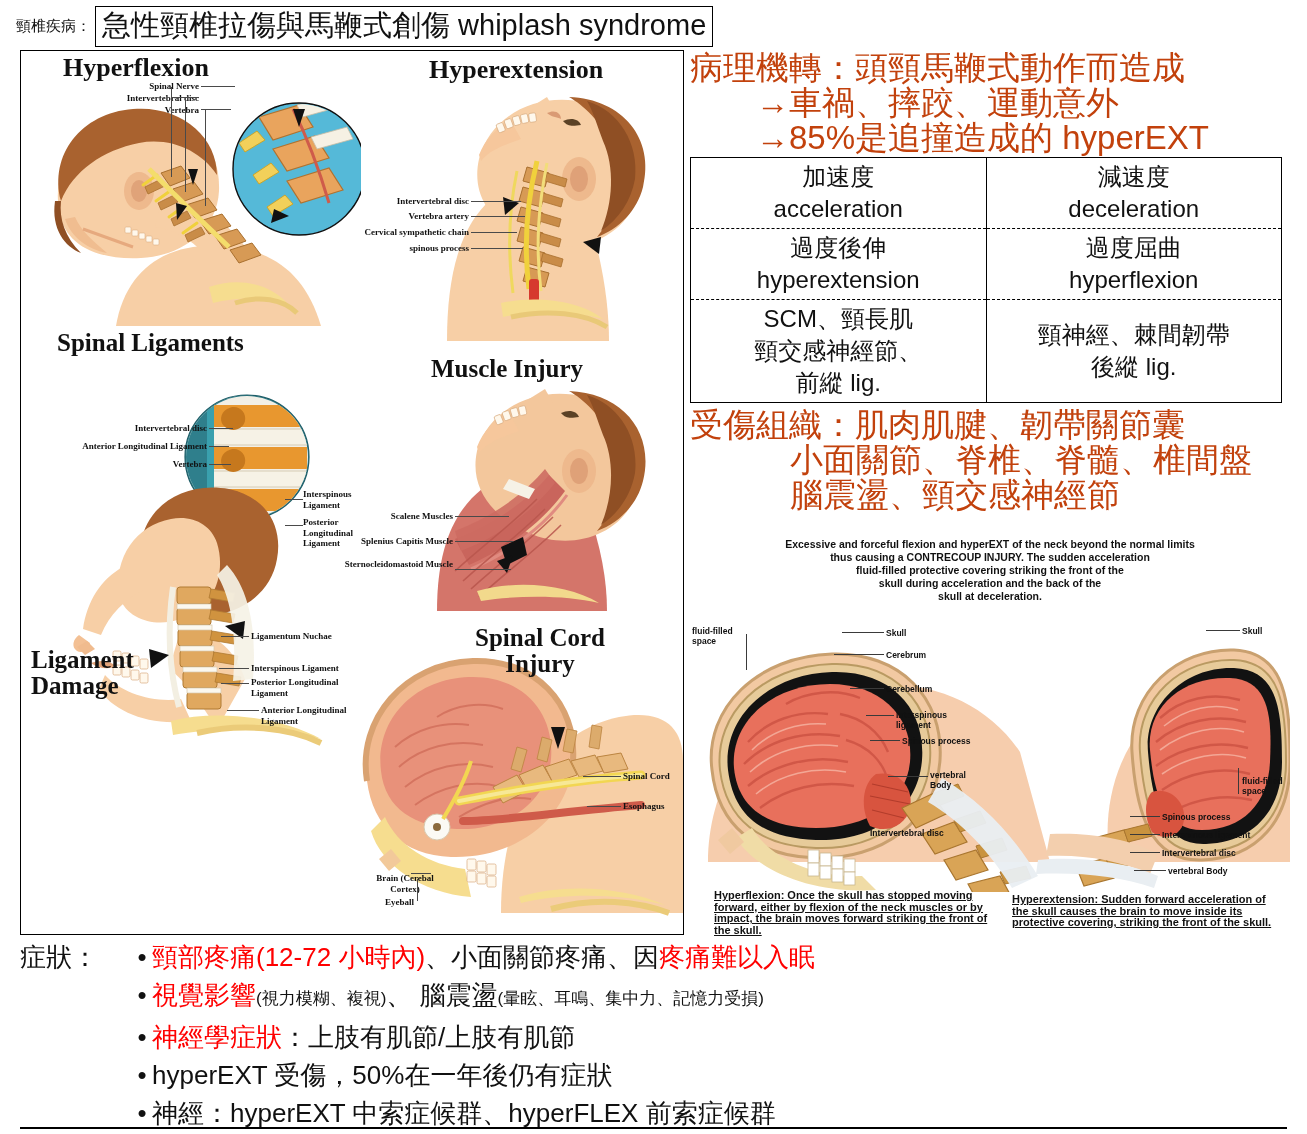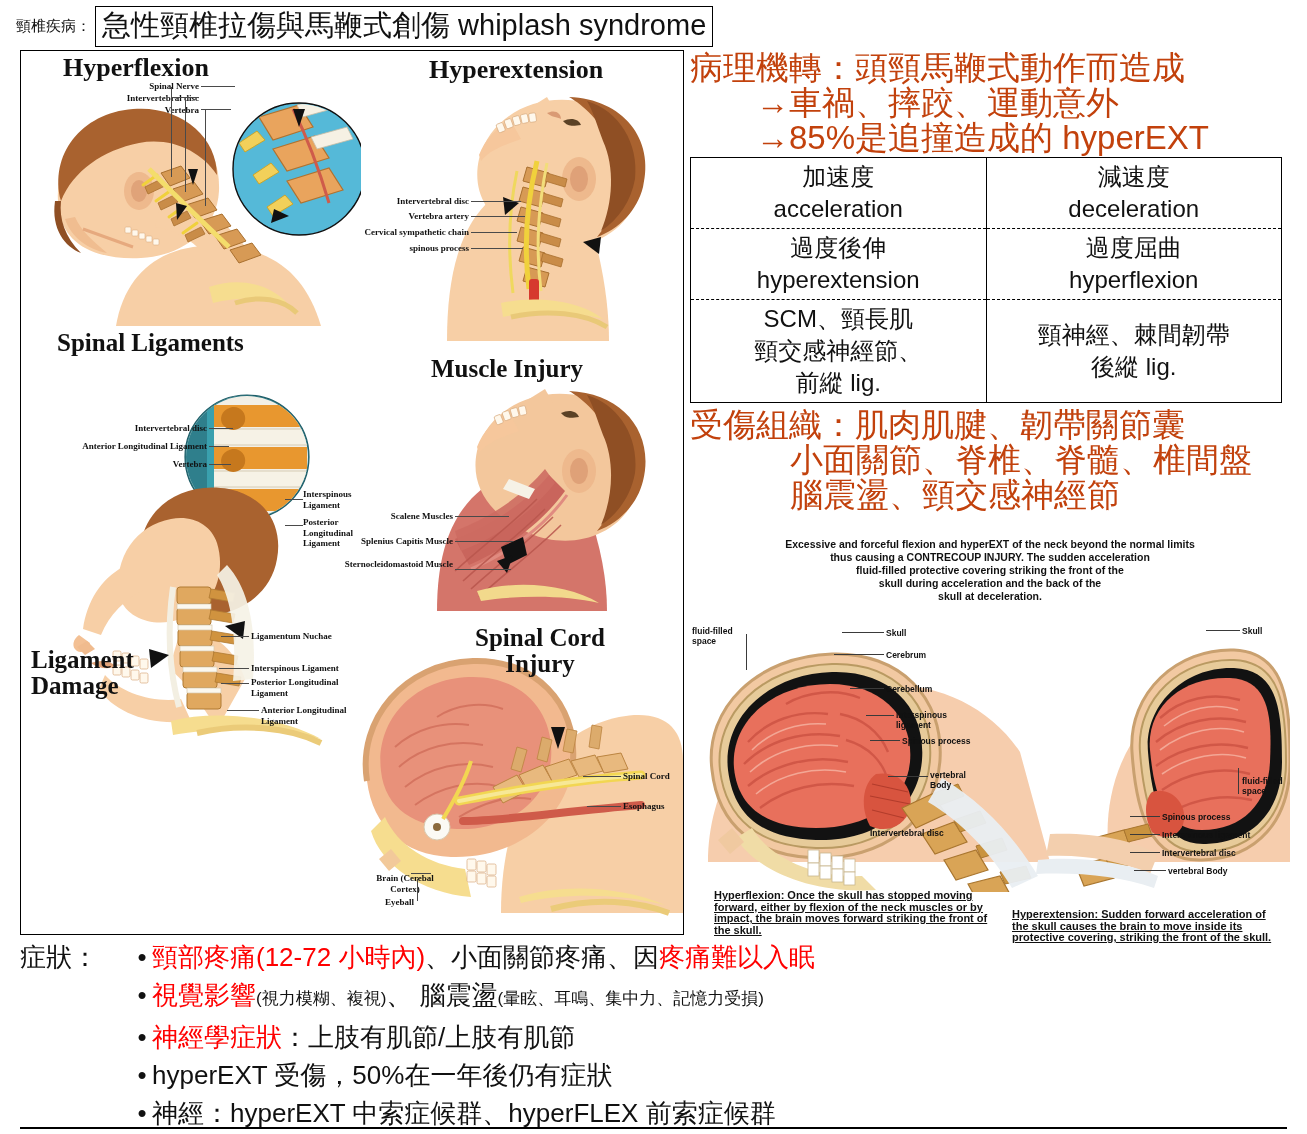--- a/index.html
+++ b/index.html
@@ -651,21 +651,21 @@
     <div class="cc-lbl" style="left:472px;top:310px;">Intervertebral disc</div>
     <div class="cc-lbl" style="left:478px;top:328px;">vertebral Body</div>
     <div class="ldr" style="left:516px;top:92px;width:34px;background:#3a3a3a;"></div>
     <div class="ldr" style="left:548px;top:230px;width:1px;height:26px;background:#3a3a3a;"></div>
     <div class="ldr" style="left:440px;top:278px;width:30px;background:#3a3a3a;"></div>
     <div class="ldr" style="left:440px;top:296px;width:30px;background:#3a3a3a;"></div>
     <div class="ldr" style="left:440px;top:314px;width:30px;background:#3a3a3a;"></div>
     <div class="ldr" style="left:444px;top:332px;width:32px;background:#3a3a3a;"></div>
 
     <div class="cc-cap" style="left:24px;top:352px;width:282px;">Hyperflexion: Once the skull has stopped moving forward, either by flexion of the neck muscles or by impact, the brain moves forward striking the front of the skull.</div>
-    <div class="cc-cap" style="left:322px;top:371px;width:272px;">Hyperextension: Sudden forward acceleration of the skull causes the brain to move inside its protective covering, striking the front of the skull.</div>
+    <div class="cc-cap" style="left:322px;top:356px;width:272px;">Hyperextension: Sudden forward acceleration of the skull causes the brain to move inside its protective covering, striking the front of the skull.</div>
   </div>
 </div>
 
 <div class="symptoms">
   <div class="symrow">
     <div class="symlabel">症狀：</div>
     <div class="symlist" id="symlist">
         <div class="sline"><span class="bullet">•</span><span class="red">頸部疼痛</span><span class="red">(12-72 小時內)</span><span>、小面關節疼痛、因</span><span class="red">疼痛難以入眠</span></div>
         <div class="sline"><span class="bullet">•</span><span class="red">視覺影響</span><span class=" small">(視力模糊、複視)</span><span>、 腦震盪</span><span class=" small">(暈眩、耳鳴、集中力、記憶力受損)</span></div>
         <div class="sline"><span class="bullet">•</span><span class="red">神經學症狀</span><span>：上肢有肌節/上肢有肌節</span></div>

